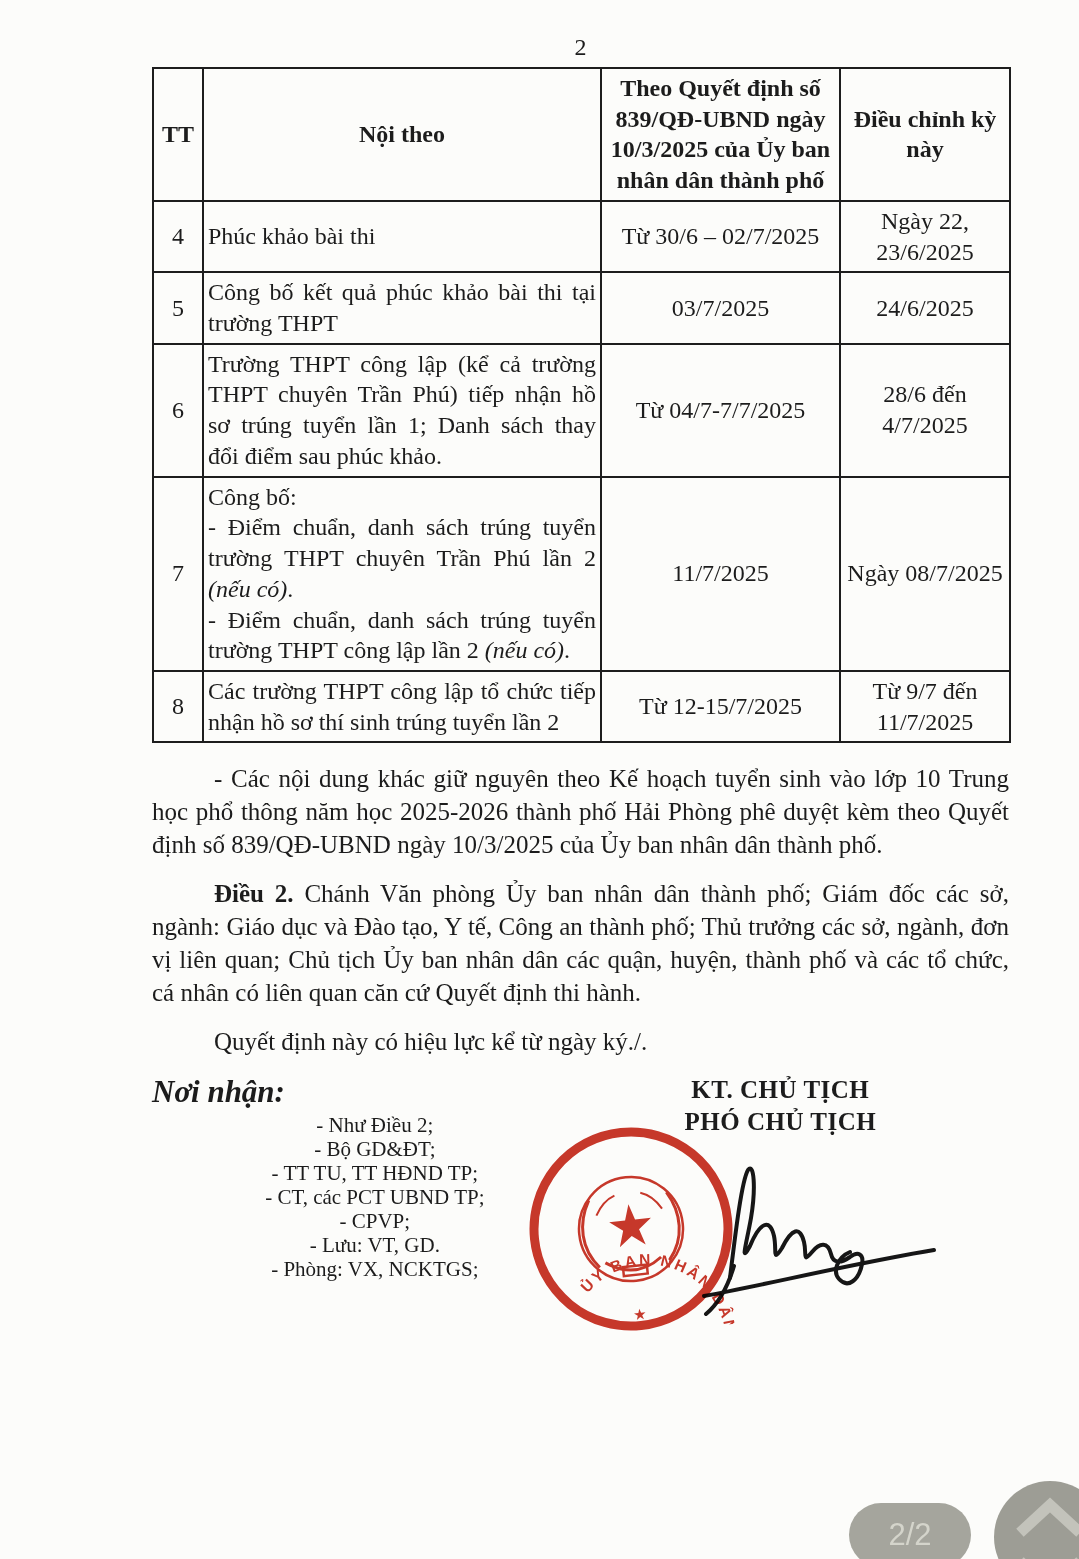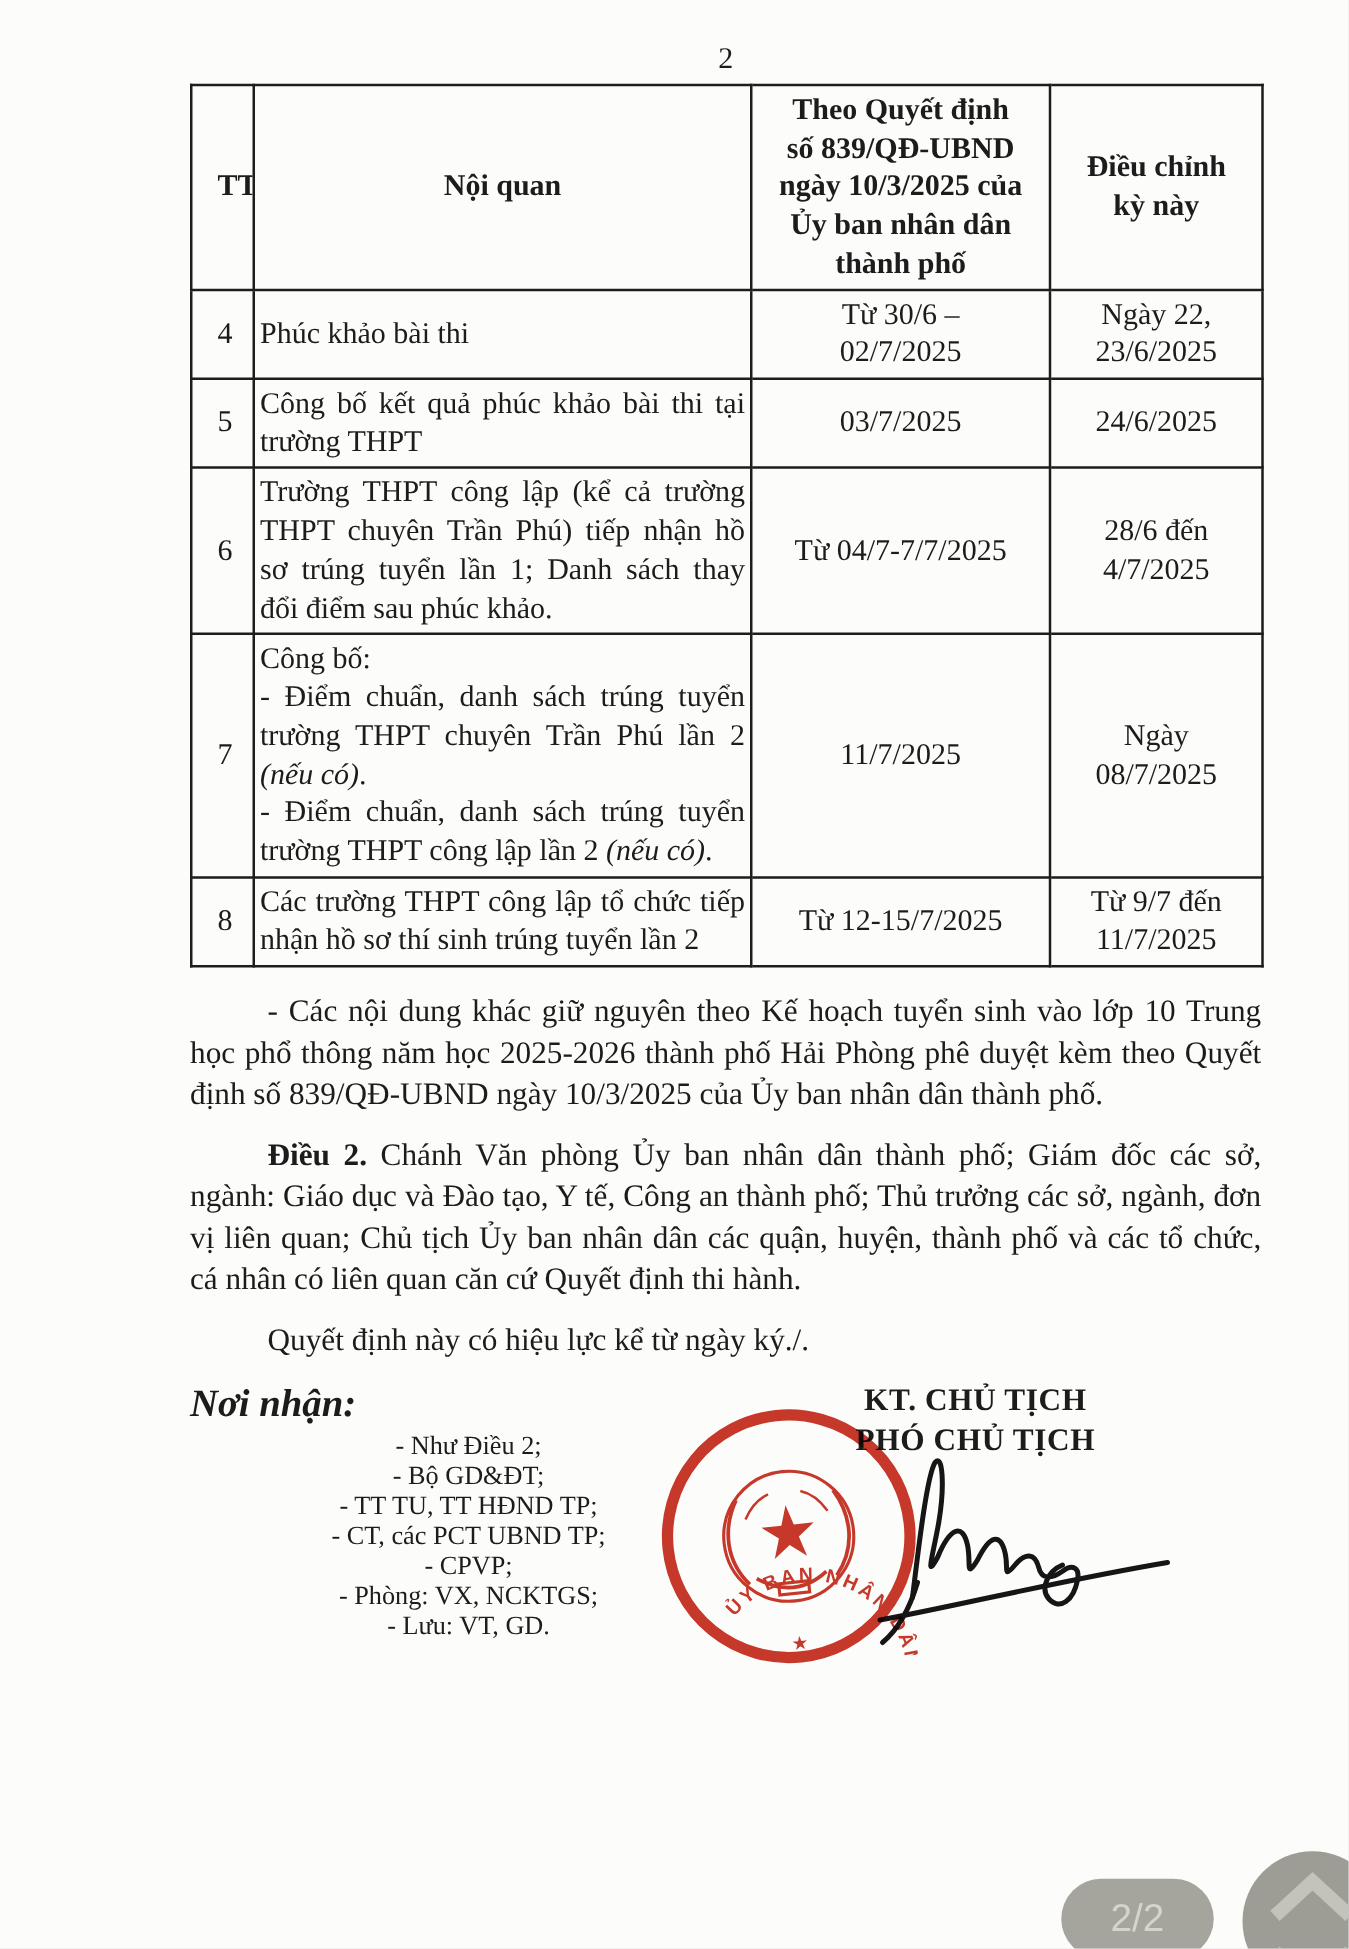--- a/index.html
+++ b/index.html
@@ -6,21 +6,21 @@
   .page{
     position:relative; width:1079px; height:1559px; overflow:hidden;
     background:#fcfcfa; color:#1c1c1c;
     font-family:"Liberation Serif","DejaVu Serif",serif;
   }
   .pageno{position:absolute; top:34px; left:152px; width:857px; text-align:center; font-size:24px;}
   .content{position:absolute; left:152px; top:67px; width:857px;}
   table.doc{border-collapse:collapse; width:857px; table-layout:fixed;}
   table.doc th, table.doc td{
     border:2.5px solid #1d1d1d; font-size:24px; line-height:1.28;
-    padding:4px 20px; vertical-align:middle; overflow:hidden;
+    padding:4px 4px; vertical-align:middle; overflow:hidden;
   }
   table.doc th{font-weight:bold; text-align:center;}
   tr.h{height:118px;}
   tr.r-4{height:62px;} tr.r-5{height:62px;} tr.r-6{height:124px;} tr.r-7{height:160px;} tr.r-8{height:62px;}
   .c-tt{text-align:center;}
   .c-nd{text-align:justify; padding:4px 4px !important;}
   .c-qd,.c-dc{text-align:center;}
   .nd-line{text-align:justify;}
   .para{margin:16px 0 0 0; text-align:justify; text-indent:62px; font-size:25px; line-height:1.32;}
   .para.first{margin-top:19px;}
@@ -58,21 +58,21 @@
     <table class="doc">
       <colgroup>
         <col style="width:50px">
           <col style="width:398px">
           <col style="width:239px">
           <col style="width:170px">
       </colgroup>
       <tbody>
           <tr class="h">
         <th>TT</th>
-        <th>Nội quan</th>
+        <th>Nội theo</th>
         <th>Theo Quyết định số 839/QĐ-UBND ngày 10/3/2025 của Ủy ban nhân dân thành phố</th>
         <th>Điều chỉnh kỳ này</th>
       </tr>
       <tr class="r-4">
         <td class="c-tt">4</td>
         <td class="c-nd">Phúc khảo bài thi</td>
         <td class="c-qd">Từ 30/6 – 02/7/2025</td>
         <td class="c-dc">Ngày 22, 23/6/2025</td>
       </tr>
       <tr class="r-5">
@@ -111,22 +111,22 @@
     <p class="para">Quyết định này có hiệu lực kể từ ngày ký./.</p>
 
     <div class="footerrow">
       <div class="noinhan">
         <div class="nn-label">Nơi nhận:</div>
         <div class="nn-item">- Như Điều 2;</div>
         <div class="nn-item">- Bộ GD&amp;ĐT;</div>
         <div class="nn-item">- TT TU, TT HĐND TP;</div>
         <div class="nn-item">- CT, các PCT UBND TP;</div>
         <div class="nn-item">- CPVP;</div>
+        <div class="nn-item">- Lưu: VT, GD.</div>
         <div class="nn-item">- Phòng: VX, NCKTGS;</div>
-        <div class="nn-item">- Lưu: VT, GD.</div>
       </div>
       <div class="signblock">
         <div class="sg-title">KT. CHỦ TỊCH</div>
         <div class="sg-title">PHÓ CHỦ TỊCH</div>
         <div class="sg-space"></div>
       </div>
     </div>
   </div>
 
   <svg class="sig-svg" width="260" height="160" viewBox="0 0 260 160">

